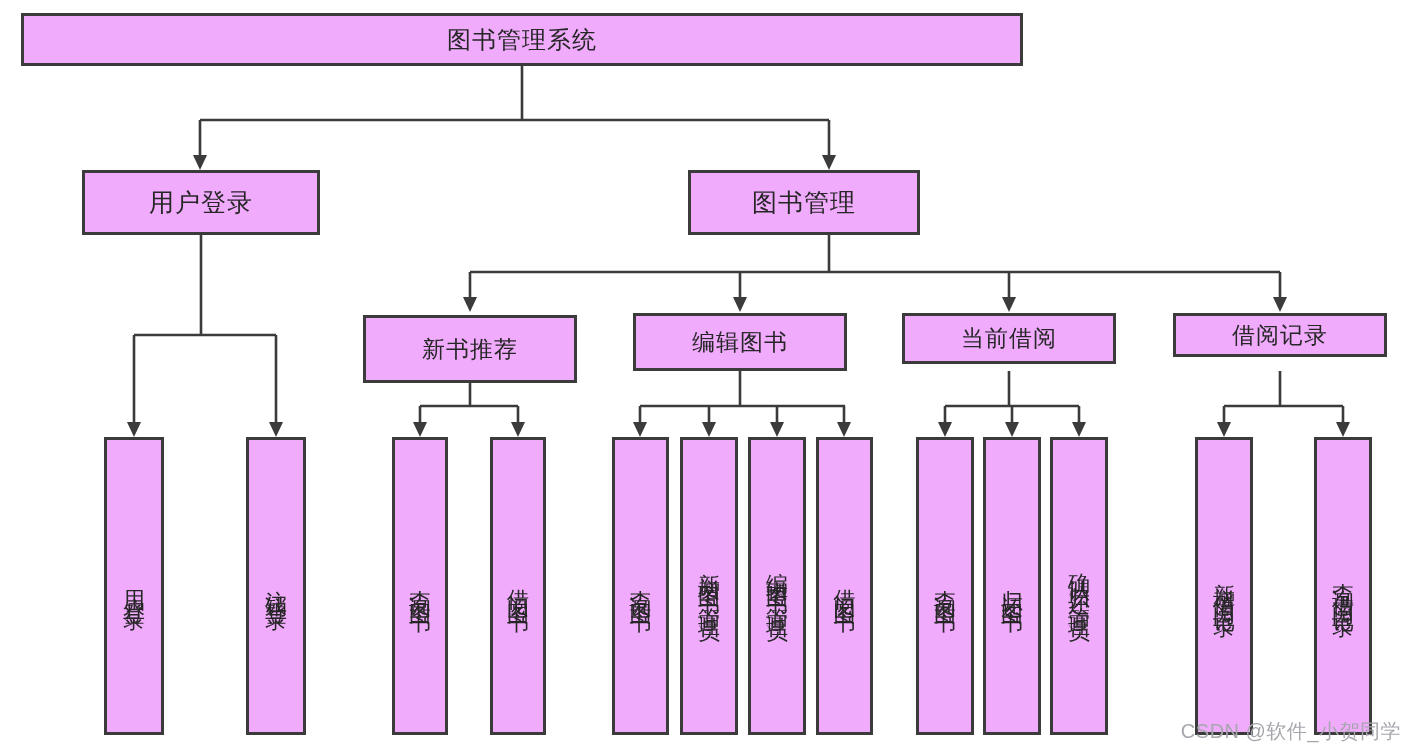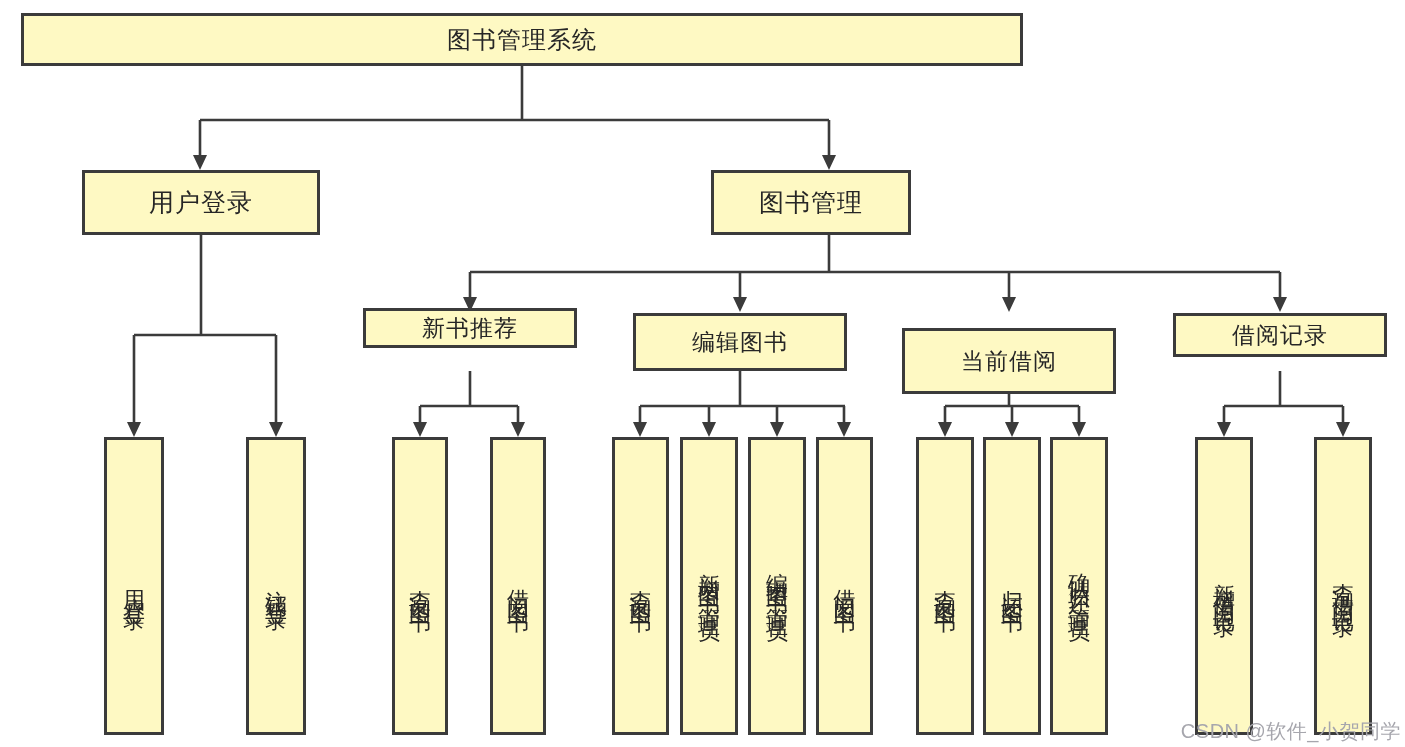--- a/index.html
+++ b/index.html
@@ -16,21 +16,21 @@
     font-family:"Liberation Sans","DejaVu Sans",sans-serif;
     color:var(--text);
     overflow:hidden;
   }
   .wires{position:absolute;left:0;top:0;width:1405px;height:747px;}
   .wires path{stroke:var(--line);stroke-width:2.6;fill:none;}
   .wires polygon{fill:var(--line);stroke:none;}
   .node{
     position:absolute;
     box-sizing:border-box;
-    background:#fef9c3;
+    background:#f0abfc;
     border:3px solid var(--line);
     display:flex;align-items:center;justify-content:center;
     text-align:center;
   }
   .node.root{font-size:24px;letter-spacing:1px;}
   .node.lvl2{font-size:25px;letter-spacing:1px;}
   .node.lvl3{font-size:23px;letter-spacing:1px;}
   .node.leaf .vtext{
     writing-mode:vertical-rl;
     text-orientation:mixed;
@@ -90,31 +90,31 @@
     <polygon points="1336,422 1350,422 1343,437"></polygon>
   </svg>
 
   <div class="node root" style="left:21px;top:13px;width:1002px;height:53px">
     <span>图书管理系统</span>
   </div>
 
   <div class="node lvl2" style="left:82px;top:170px;width:238px;height:65px">
     <span>用户登录</span>
   </div>
-  <div class="node lvl2" style="left:711px;top:170px;width:200px;height:65px">
+  <div class="node lvl2" style="left:688px;top:170px;width:232px;height:65px">
     <span>图书管理</span>
   </div>
 
-  <div class="node lvl3" style="left:363px;top:308px;width:214px;height:40px">
+  <div class="node lvl3" style="left:363px;top:315px;width:214px;height:68px">
     <span>新书推荐</span>
   </div>
   <div class="node lvl3" style="left:633px;top:313px;width:214px;height:58px">
     <span>编辑图书</span>
   </div>
-  <div class="node lvl3" style="left:902px;top:328px;width:214px;height:66px">
+  <div class="node lvl3" style="left:902px;top:313px;width:214px;height:51px">
     <span>当前借阅</span>
   </div>
   <div class="node lvl3" style="left:1173px;top:313px;width:214px;height:44px">
     <span>借阅记录</span>
   </div>
 
   <div class="node leaf" style="left:104px;top:437px;width:60px;height:298px">
     <span class="vtext">用户登录</span>
   </div>
   <div class="node leaf" style="left:246px;top:437px;width:60px;height:298px">

